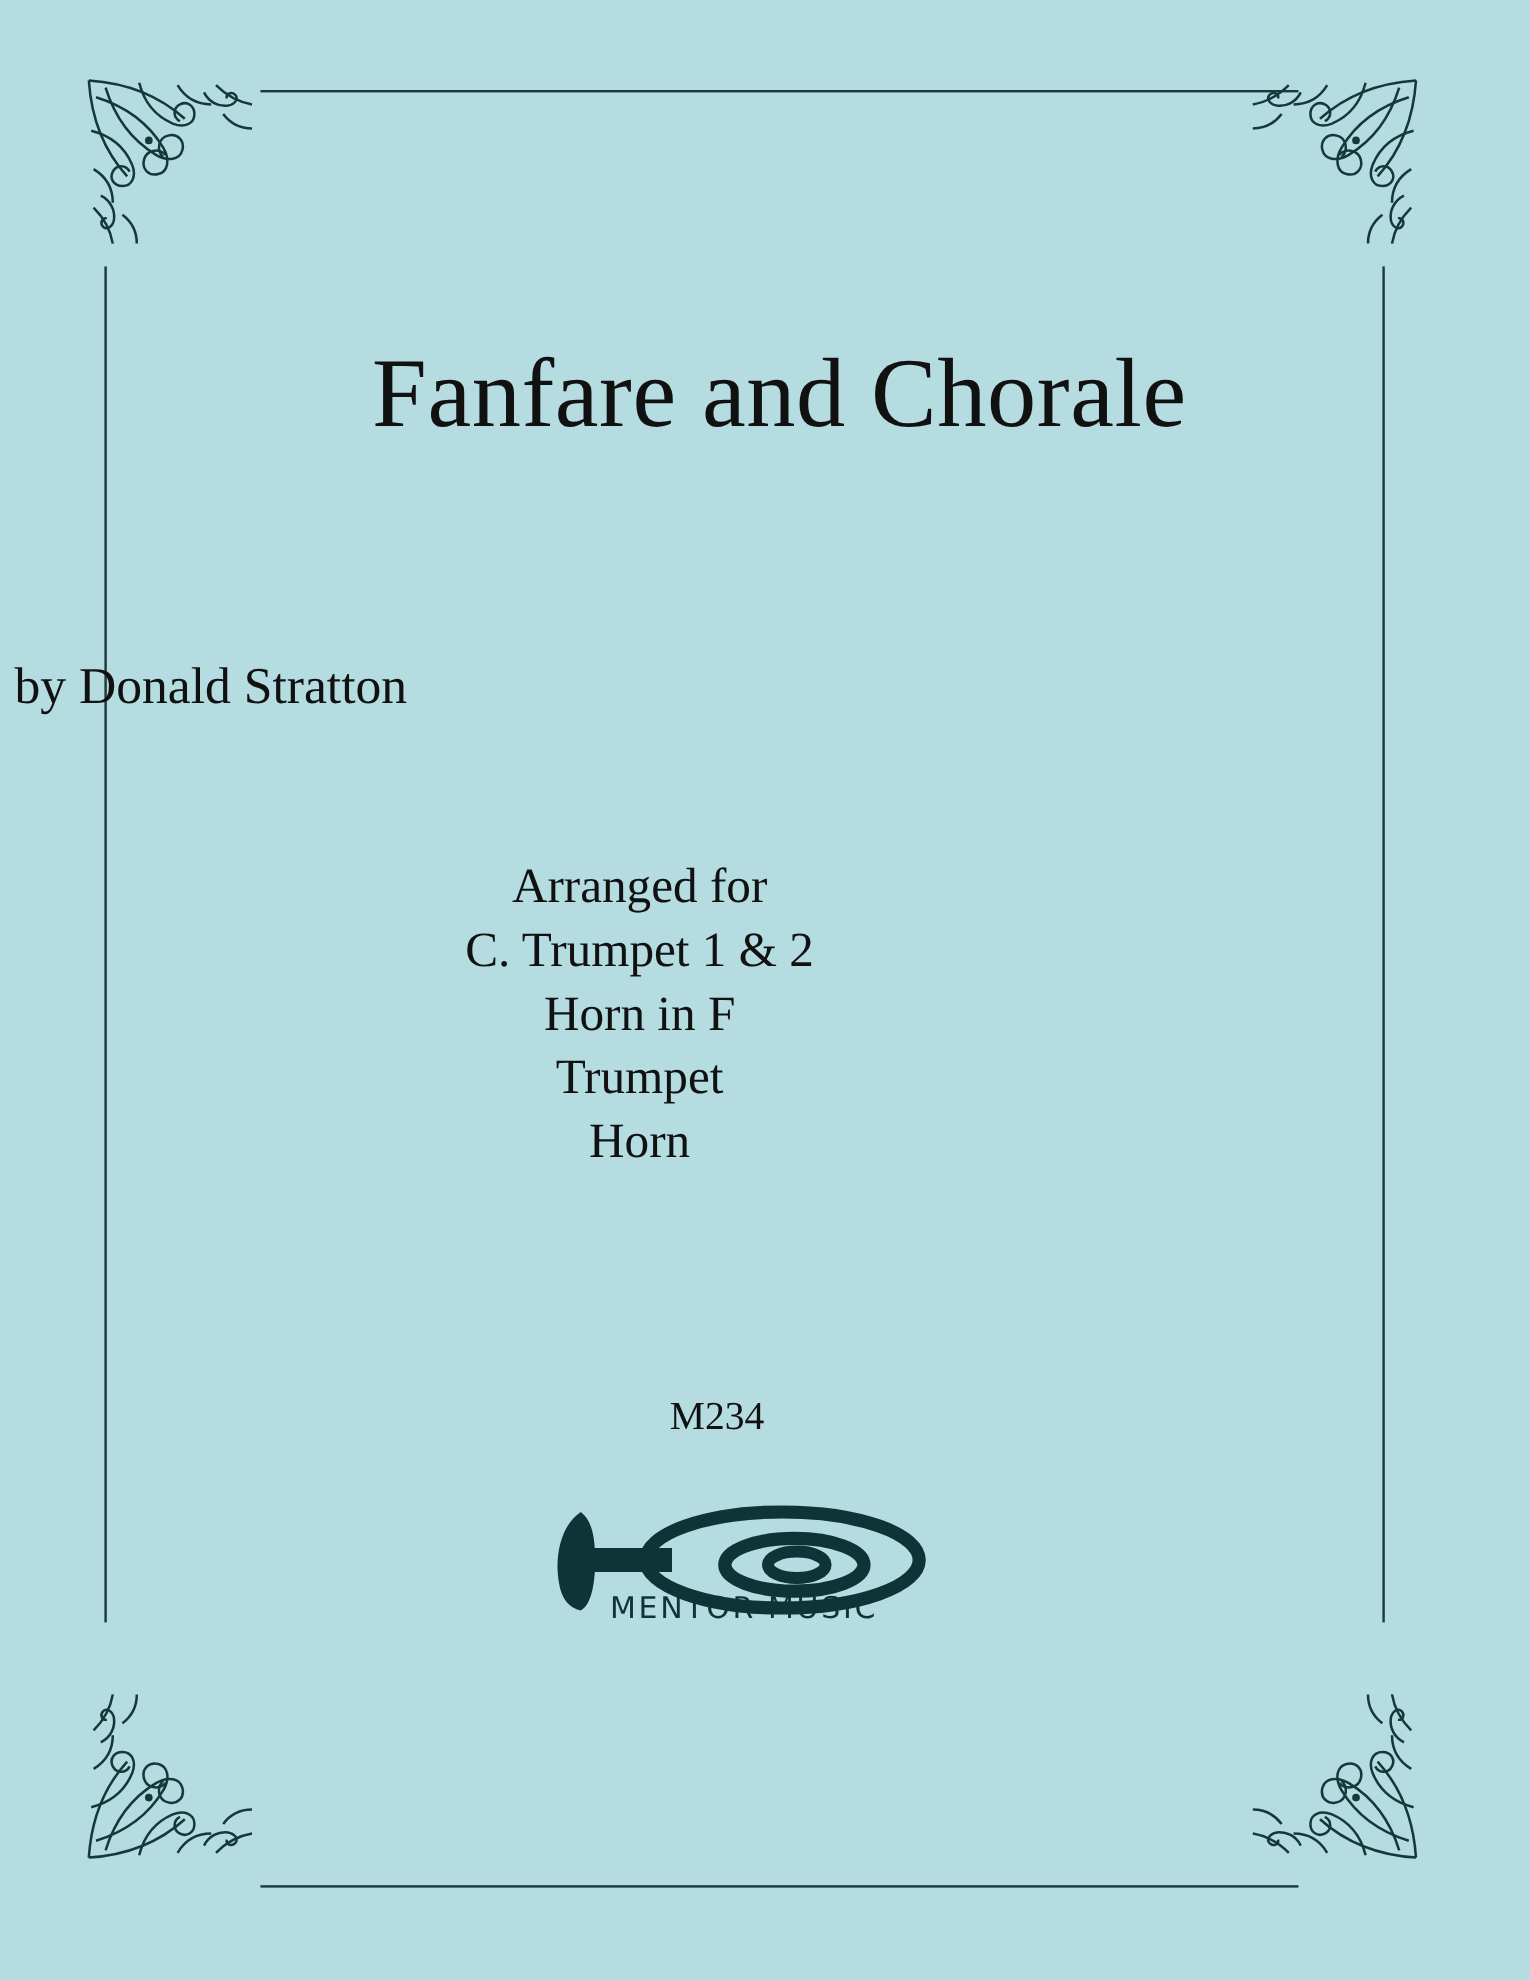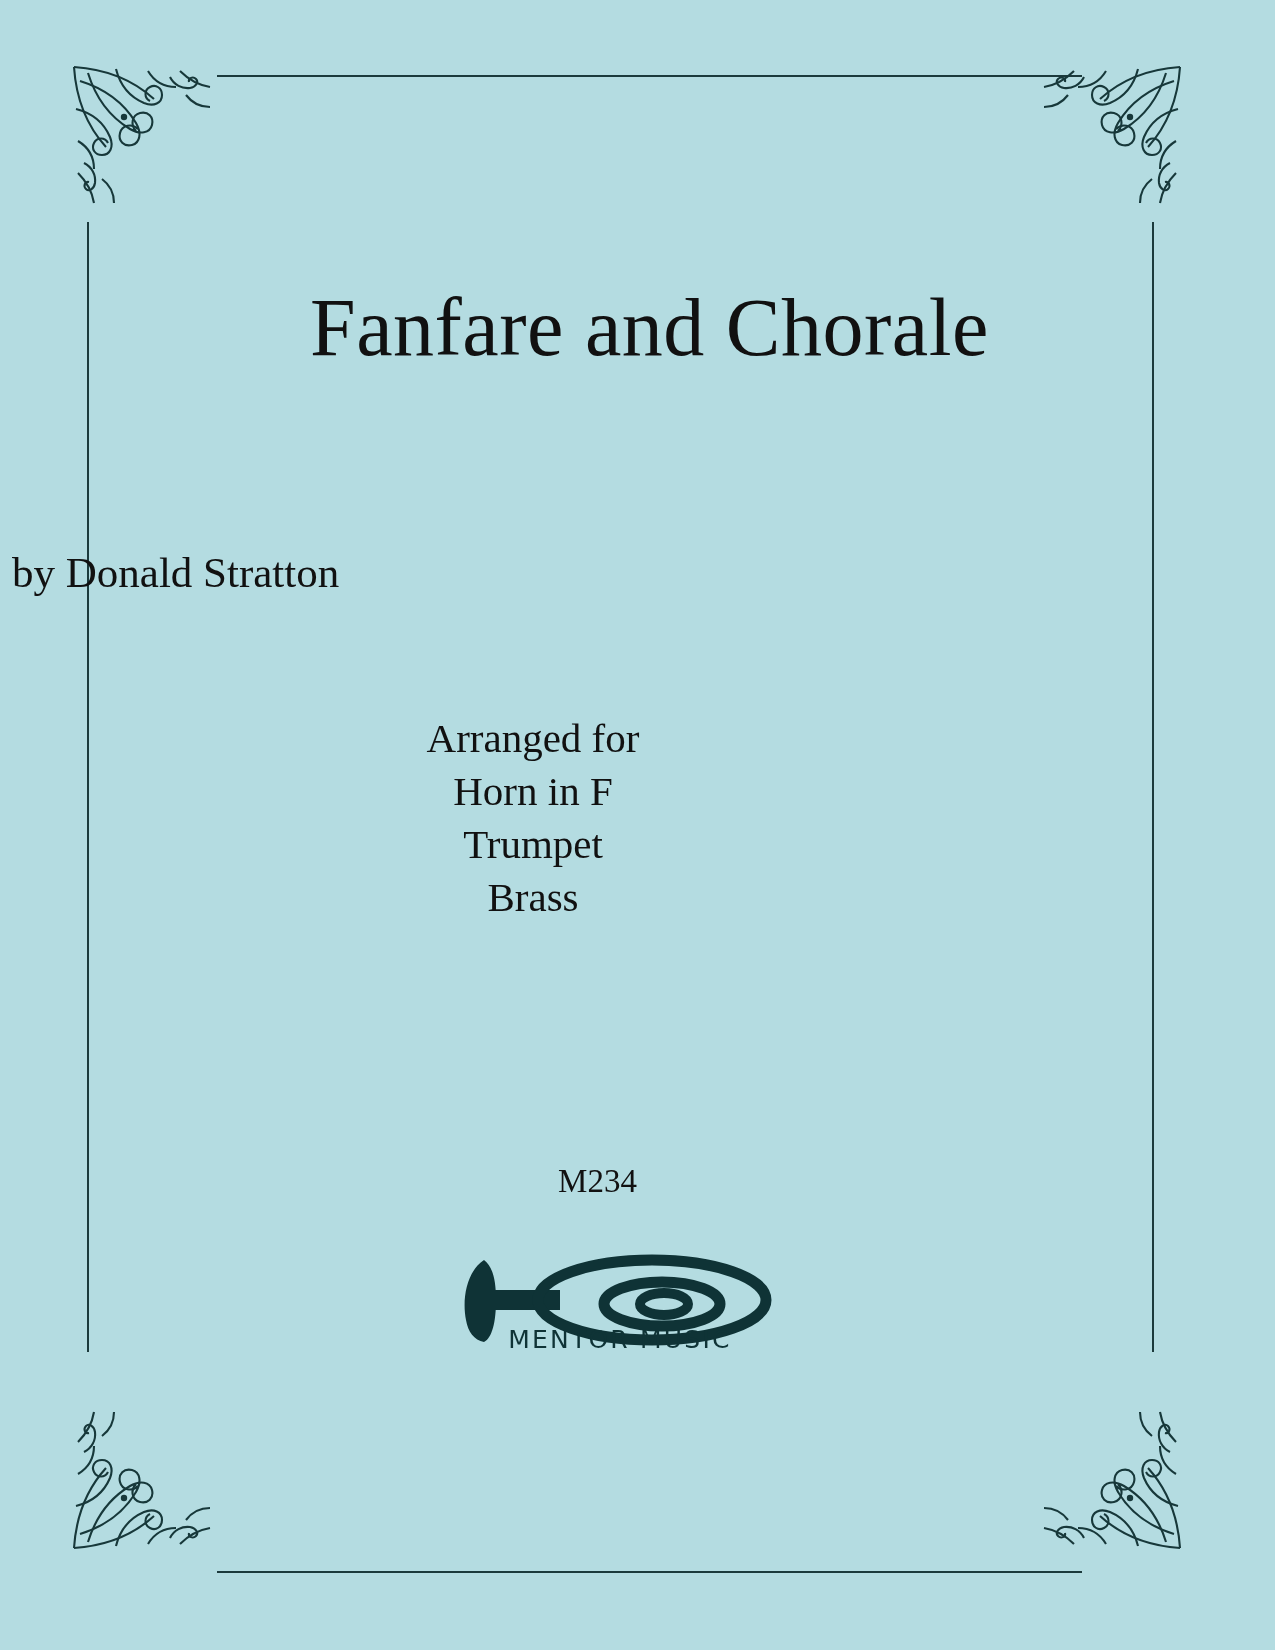--- a/index.html
+++ b/index.html
@@ -200,23 +200,24 @@
       <circle cx="62" cy="62" r="3.2" fill="#17383a" stroke="none"></circle>
     </svg>
   </div>
 
   <div class="title">Fanfare and Chorale</div>
 
   <div class="composer">by Donald Stratton</div>
 
   <div class="instrumentation">
     <div>Arranged for</div>
+    <div>C. Trumpet 1 &amp; 2</div>
     <div>Horn in F</div>
     <div>Trumpet</div>
-    <div>Brass</div>
+    <div>Horn</div>
   </div>
 
   <div class="catalog">M234</div>
 
   <div class="logo">
     <svg viewBox="0 0 360 125" fill="none">
 
       <path d="M44 22 C26 34 22 62 26 82 C28 94 34 102 44 104 C52 100 56 84 56 62 C56 40 52 28 44 22 Z" fill="#0f3336"></path>
 
       <rect x="54" y="52" width="66" height="20" fill="#0f3336"></rect>

